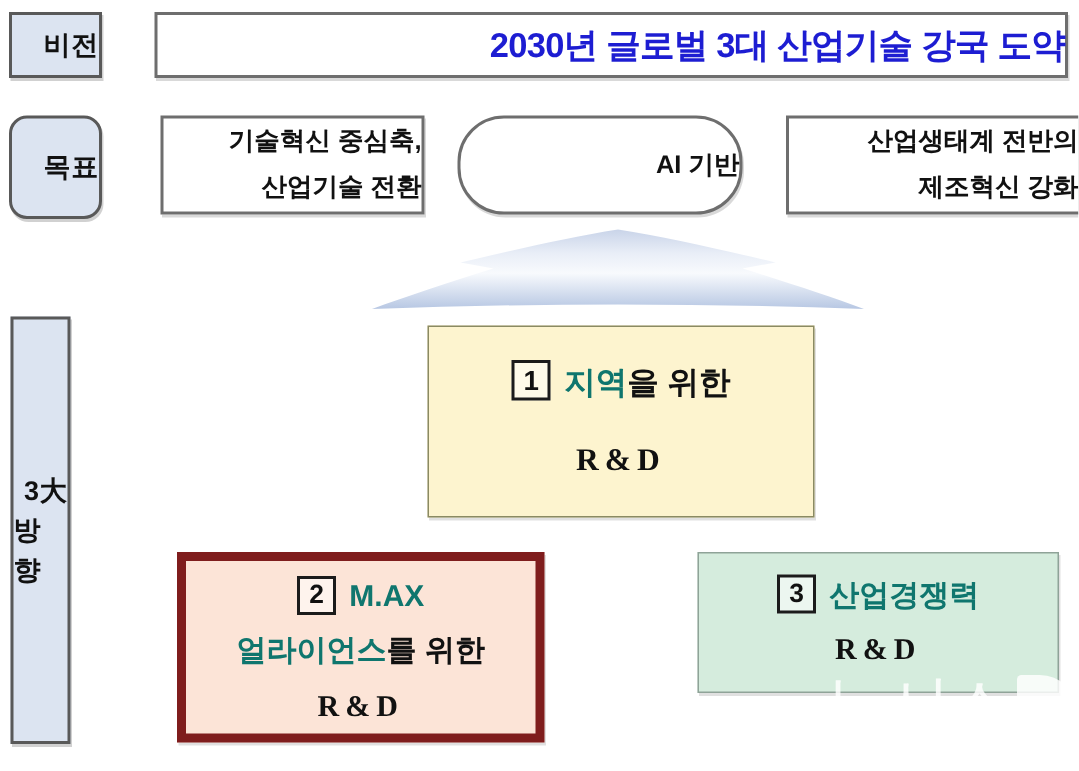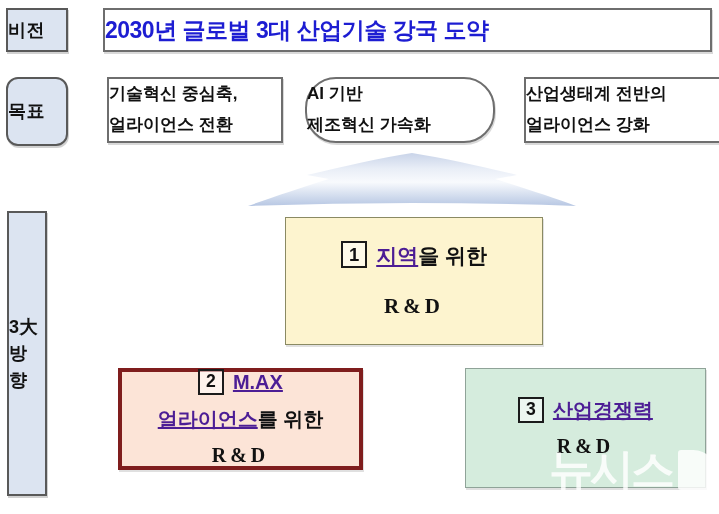--- a/index.html
+++ b/index.html
@@ -3,60 +3,60 @@
 <meta charset="utf-8">
 <style>
   html,body{margin:0;padding:0;background:#fff;}
   .stage{
     position:relative;width:719px;height:514px;background:#ffffff;overflow:hidden;
     font-family:"Liberation Sans","DejaVu Sans",sans-serif;font-weight:bold;color:#111;
   }
   
   .label-box{
     position:absolute;background:#dce4f1;border:2px solid #595959;
-    display:flex;flex-direction:column;align-items:flex-start;justify-content:center;
+    display:flex;flex-direction:column;align-items:flex-end;justify-content:center;
     font-size:18px;letter-spacing:0.5px;box-shadow:1px 2px 0 rgba(0,0,0,0.18);
     box-sizing:border-box;line-height:1.45;
   }
   #vision-label{left:6px;top:8px;width:62px;height:44px;}
   #goals-label{left:6px;top:77px;width:62px;height:69px;border-radius:12px;}
   #directions-label{left:7px;top:211px;width:40px;height:285px;}
   
   .white-box{
     position:absolute;background:#ffffff;border:2px solid #6e6e6e;box-sizing:border-box;
-    display:flex;flex-direction:column;align-items:flex-start;justify-content:center;
+    display:flex;flex-direction:column;align-items:flex-end;justify-content:center;
     box-shadow:1px 2px 0 rgba(0,0,0,0.15);
   }
   #title-box{left:103px;top:8px;width:609px;height:44px;}
   .title-text{color:#1d1dd2;font-size:23px;letter-spacing:-0.5px;white-space:nowrap;}
   .goal-box{top:77px;height:66px;font-size:17px;line-height:1.8;text-align:center;}
   #goal-box-1{left:107px;width:176px;}
   #goal-box-2{left:305px;width:190px;border-radius:31px;}
   #goal-box-3{left:524px;width:197px;}
   
   #up-arrow{position:absolute;left:245px;top:150px;width:334px;height:57px;}
   
   .dir-box{
     position:absolute;box-sizing:border-box;text-align:center;
     display:flex;flex-direction:column;align-items:center;justify-content:center;
     box-shadow:1px 2px 0 rgba(0,0,0,0.12);
   }
   #dir-box-1{left:285px;top:217px;width:258px;height:128px;background:#fdf4cf;border:1px solid #8a8a63;font-size:21px;line-height:2.45;}
-  #dir-box-2{left:118px;top:368px;width:245px;height:102px;background:#fce4d7;border:4px solid #7f1d1d;font-size:20px;line-height:1.82;}
-  #dir-box-3{left:465px;top:368px;width:241px;height:120px;background:#d5ecdd;border:1px solid #8fa398;font-size:20px;line-height:1.82;}
-  .hl{color:#4c1d95;text-decoration:underline;}
+  #dir-box-2{left:118px;top:368px;width:245px;height:127px;background:#fce4d7;border:6px solid #7f1d1d;font-size:20px;line-height:1.82;justify-content:flex-end;}
+  #dir-box-3{left:465px;top:368px;width:241px;height:94px;background:#d5ecdd;border:1px solid #8fa398;font-size:20px;line-height:1.82;}
+  .hl{color:#0f766e;}
   .num-box{
     display:inline-block;border:2px solid #1b1b1b;background:rgba(255,255,255,0.55);
     padding:0 6px;margin-right:9px;font-size:0.88em;line-height:1.25;vertical-align:2px;
   }
   .rnd{letter-spacing:4px;font-family:Liberation Serif, serif;}
   
   #watermark{
     position:absolute;left:549px;top:447px;height:46px;display:flex;align-items:center;
-    color:rgba(255,255,255,0.82);font-size:44px;font-weight:bold;letter-spacing:-3px;
+    color:rgba(255,255,255,0.82);font-size:44px;font-weight:normal;letter-spacing:-3px;
     pointer-events:none;white-space:nowrap;
   }
   .wm-logo{
     display:inline-block;width:40px;height:40px;margin-left:6px;
     background:rgba(255,255,255,0.82);border-radius:3px 62% 3px 3px;
   }
 </style>
 </head>
 <body>
 
@@ -67,29 +67,28 @@
   </div>
   <div class="white-box" id="title-box">
     <span class="title-text">2030년 글로벌 3대 산업기술 강국 도약</span>
   </div>
 
   <div class="label-box" id="goals-label">
     <span>목표</span>
   </div>
   <div class="white-box goal-box" id="goal-box-1">
     <span>기술혁신 중심축,</span>
-    <span>얼라이언스 전환</span>
+    <span>산업기술 전환</span>
   </div>
   <div class="white-box goal-box" id="goal-box-2">
     <span>AI  기반</span>
-    <span>제조혁신  가속화</span>
   </div>
   <div class="white-box goal-box" id="goal-box-3">
     <span>산업생태계  전반의</span>
-    <span>얼라이언스  강화</span>
+    <span>제조혁신  강화</span>
   </div>
 
   <svg id="up-arrow" viewBox="0 0 334 57" aria-hidden="true">
     <defs>
       <linearGradient id="arrowGrad" x1="0" y1="0" x2="0" y2="1">
         <stop offset="0%" stop-color="#c9d4e9"></stop>
         <stop offset="30%" stop-color="#e9eef7"></stop>
         <stop offset="55%" stop-color="#f8fafd"></stop>
         <stop offset="100%" stop-color="#b7c7e3"></stop>
       </linearGradient>

